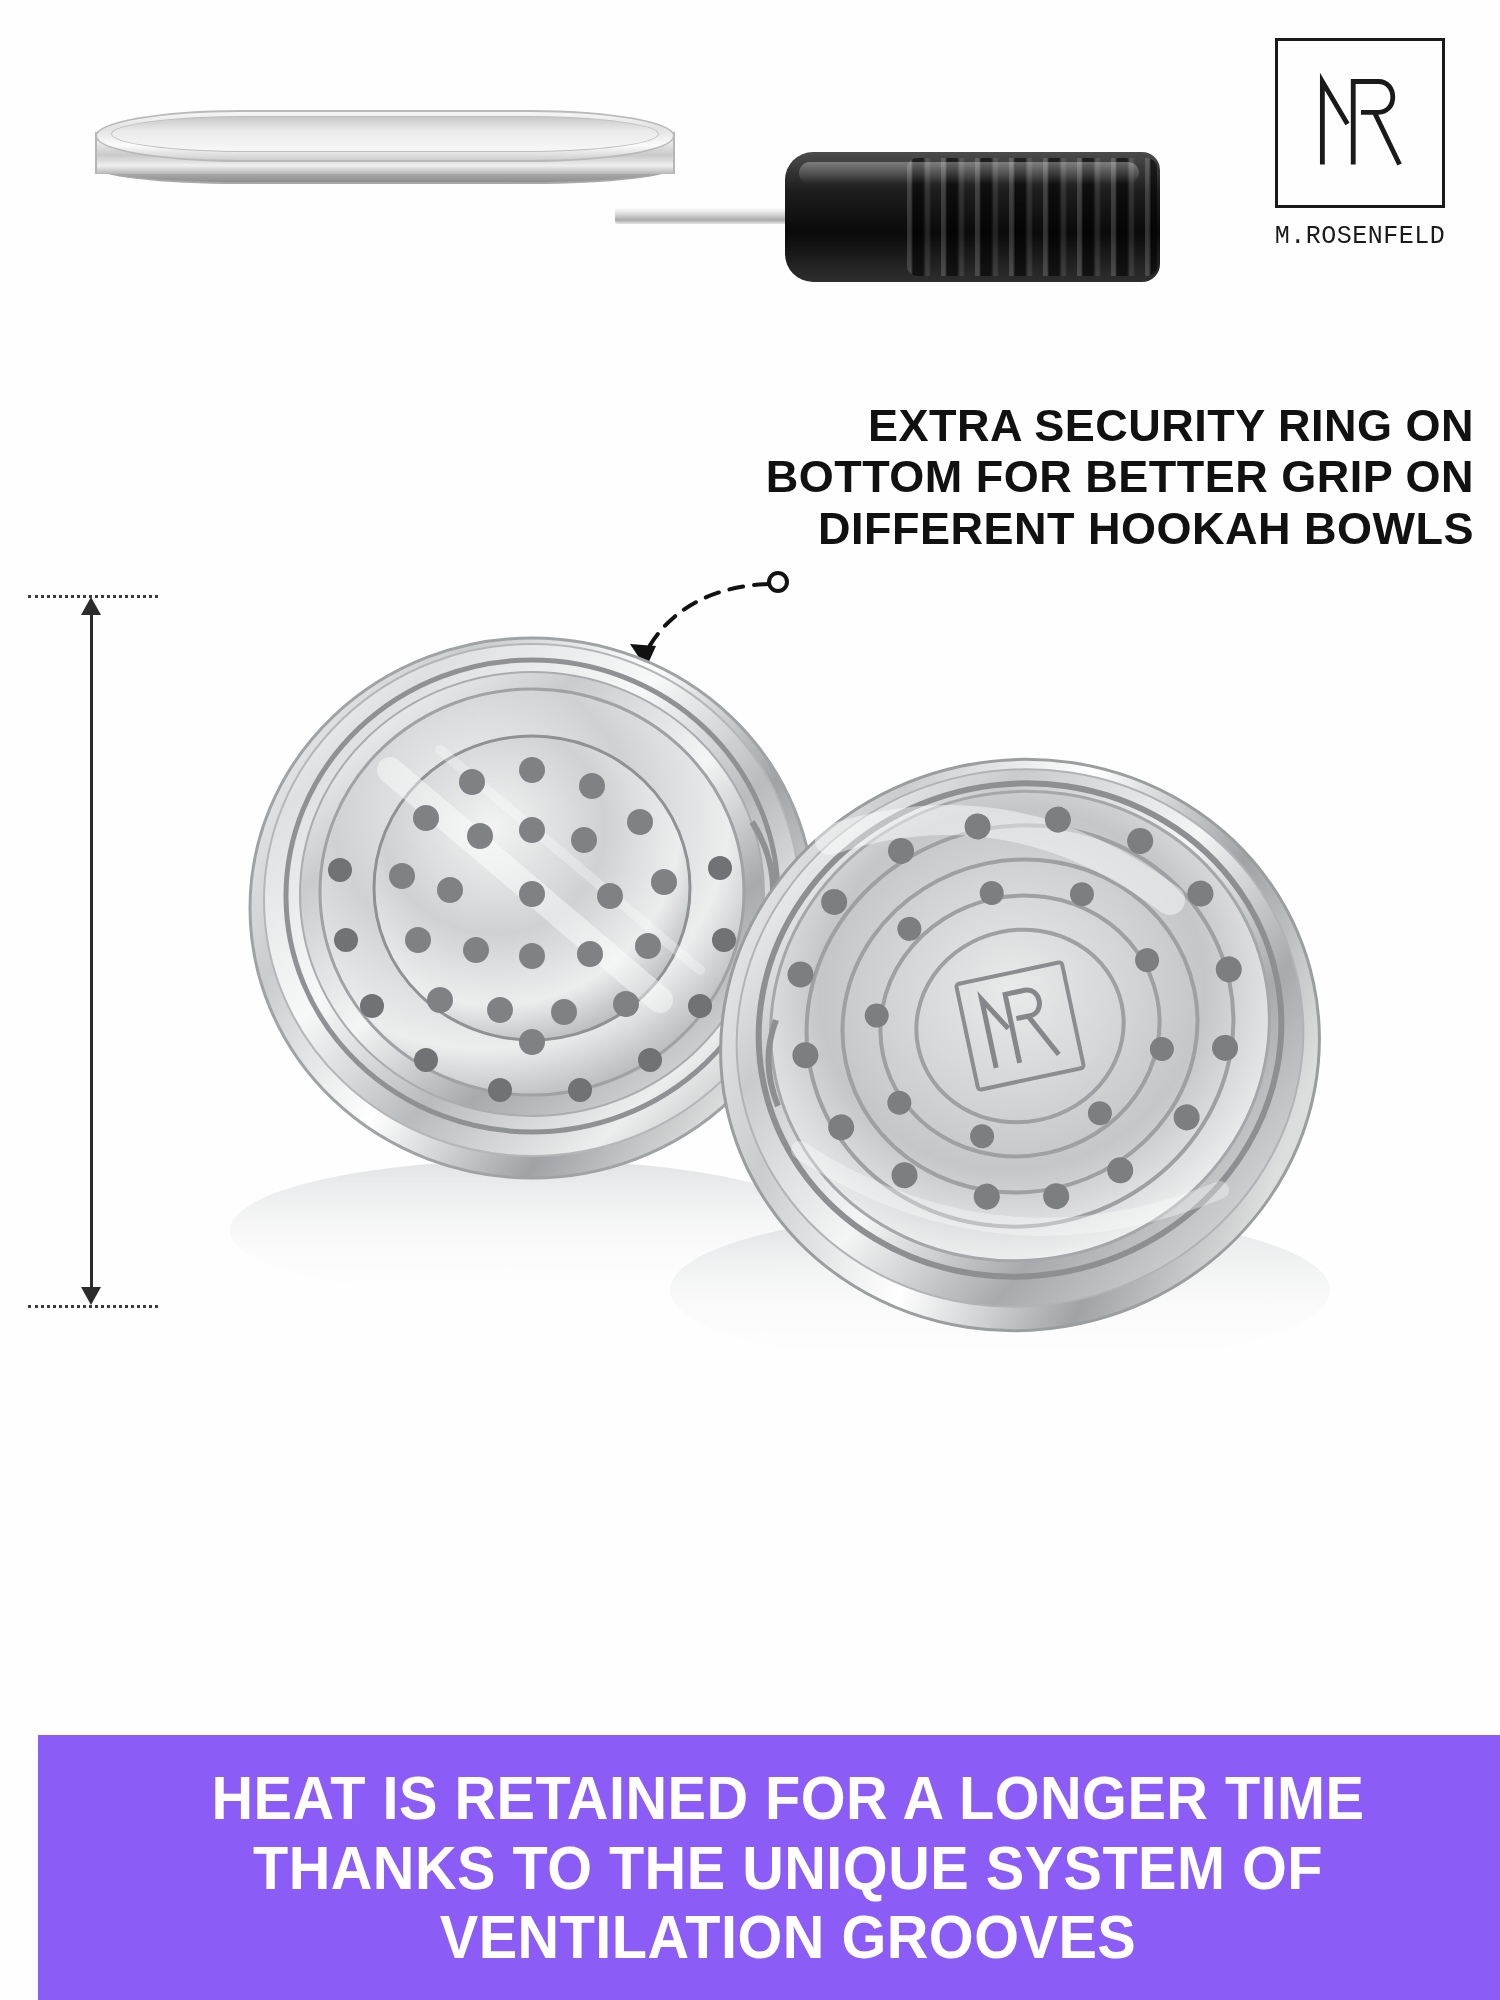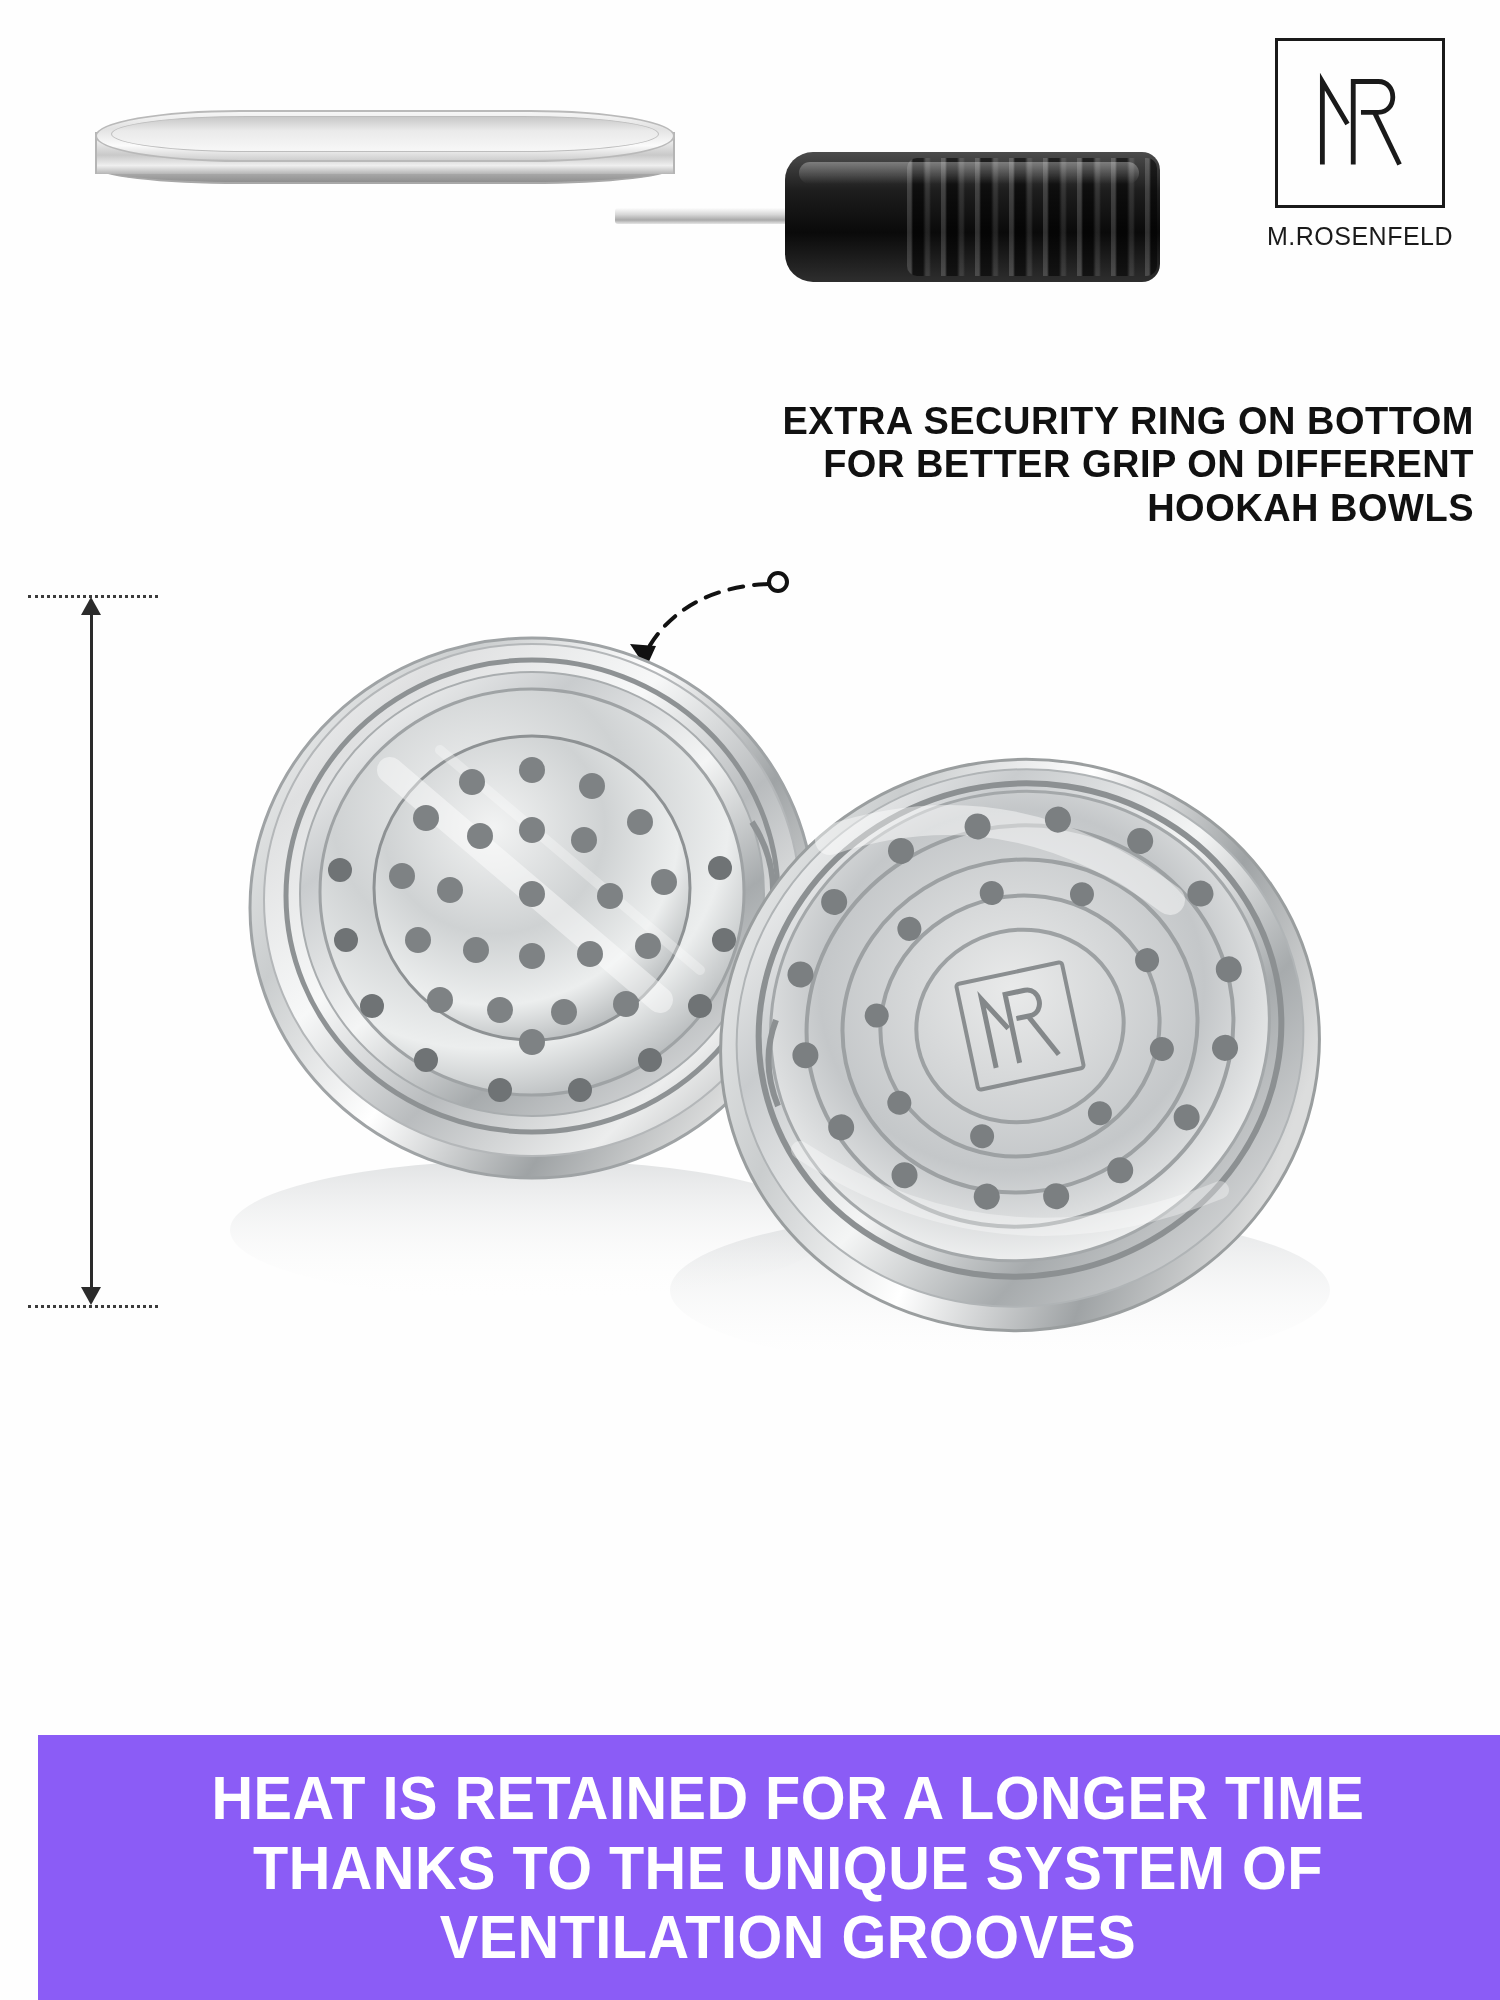--- a/index.html
+++ b/index.html
@@ -37,21 +37,21 @@
     margin: 0 auto;
     position: relative;
     box-sizing: border-box;
   }
   .brand-mark svg { display: block; }
   .brand-name {
     margin-top: 14px;
     font-size: 25px;
     letter-spacing: 0.5px;
     color: #1a1a1a;
-    font-family: Liberation Sans, sans-serif;
+    font-family: Liberation Mono, monospace;
     font-weight: 400;
   }
 
   
   .top-product {
     position: absolute;
     left: 95px;
     top: 80px;
     width: 1100px;
     height: 200px;
@@ -193,21 +193,21 @@
     letter-spacing: 1px;
   }
 
   
   .callout {
     position: absolute;
     right: 26px;
     top: 400px;
     width: 780px;
     text-align: right;
-    font-size: 38px;
+    font-size: 45px;
     line-height: 1.14;
     font-weight: 800;
     color: #111;
     letter-spacing: 0.5px;
     text-transform: uppercase;
   }
 
   
   .leader {
     position: absolute;

